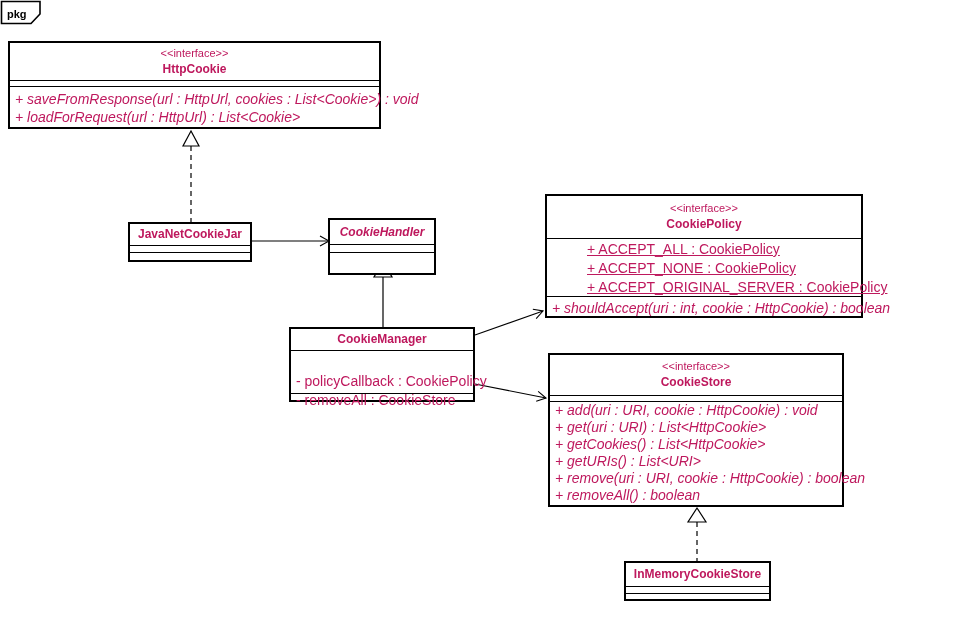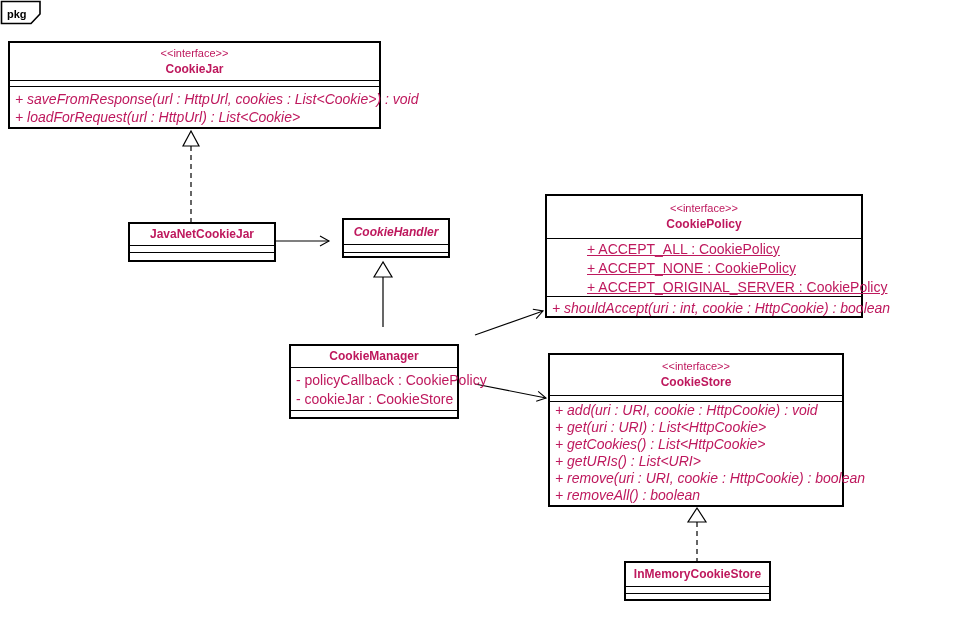--- a/index.html
+++ b/index.html
@@ -66,61 +66,61 @@
 
     <g>
       <line x1="697" y1="522" x2="697" y2="561" stroke="#000" stroke-width="1.2" stroke-dasharray="5,4"></line>
       <polygon points="697,508 688,522 706,522" fill="#fff" stroke="#000" stroke-width="1.2"></polygon>
     </g>
   </svg>
 
   <div class="uml-class" style="left:8px;top:41px;width:373px;height:88px">
     <div class="c-title" style="height:34px;padding-top:3px">
       <div class="c-stereo">&lt;&lt;interface&gt;&gt;</div>
-      <div class="c-name">CookieJar</div>
+      <div class="c-name">HttpCookie</div>
     </div>
     <div class="compartment" style="height:6px"></div>
     <div class="compartment" style="padding-top:3px">
       <div class="row it" style="line-height:18px">+ saveFromResponse(url : HttpUrl, cookies : List&lt;Cookie&gt;) : void</div>
       <div class="row it" style="line-height:18px">+ loadForRequest(url : HttpUrl) : List&lt;Cookie&gt;</div>
     </div>
   </div>
 
-  <div class="uml-class" style="left:128px;top:222px;width:148px;height:40px">
+  <div class="uml-class" style="left:128px;top:222px;width:124px;height:40px">
     <div class="c-name-single" style="height:21px;line-height:21px">JavaNetCookieJar</div>
     <div class="compartment" style="height:7px"></div>
     <div class="compartment" style="height:8px"></div>
   </div>
 
-  <div class="uml-class" style="left:342px;top:218px;width:108px;height:40px">
+  <div class="uml-class" style="left:328px;top:218px;width:108px;height:57px">
     <div class="c-name-single abstract" style="height:24px;line-height:24px">CookieHandler</div>
     <div class="compartment" style="height:8px"></div>
     <div class="compartment" style="height:8px"></div>
   </div>
 
   <div class="uml-class" style="left:545px;top:194px;width:318px;height:124px">
     <div class="c-title" style="height:37px;padding-top:5px">
       <div class="c-stereo">&lt;&lt;interface&gt;&gt;</div>
       <div class="c-name">CookiePolicy</div>
     </div>
     <div class="compartment" style="height:58px;padding-top:1px">
       <div class="row ul" style="line-height:19px">+ ACCEPT_ALL : CookiePolicy</div>
       <div class="row ul" style="line-height:19px">+ ACCEPT_NONE : CookiePolicy</div>
       <div class="row ul" style="line-height:19px">+ ACCEPT_ORIGINAL_SERVER : CookiePolicy</div>
     </div>
     <div class="compartment">
       <div class="row it" style="line-height:22px">+ shouldAccept(uri : int, cookie : HttpCookie) : boolean</div>
     </div>
   </div>
 
-  <div class="uml-class" style="left:289px;top:344px;width:170px;height:75px">
+  <div class="uml-class" style="left:289px;top:327px;width:186px;height:75px">
     <div class="c-name-single" style="height:21px;line-height:21px">CookieManager</div>
-    <div class="compartment" style="height:43px;padding-top:3px">
+    <div class="compartment" style="height:43px;padding-top:21px">
       <div class="row" style="line-height:19px">- policyCallback : CookiePolicy</div>
-      <div class="row" style="line-height:19px">- cookieJar : CookieStore</div>
+      <div class="row" style="line-height:19px">- removeAll : CookieStore</div>
     </div>
     <div class="compartment"></div>
   </div>
 
   <div class="uml-class" style="left:548px;top:353px;width:296px;height:154px">
     <div class="c-title" style="height:36px;padding-top:4px">
       <div class="c-stereo">&lt;&lt;interface&gt;&gt;</div>
       <div class="c-name">CookieStore</div>
     </div>
     <div class="compartment" style="height:6px"></div>

